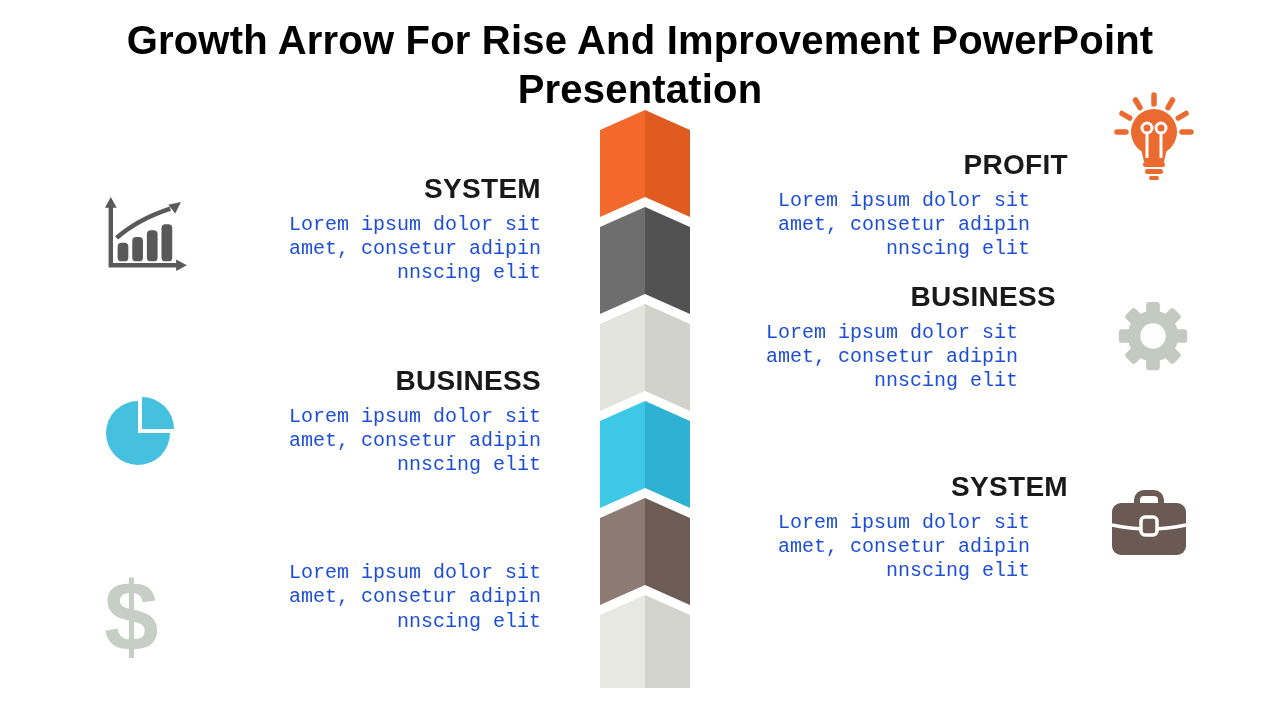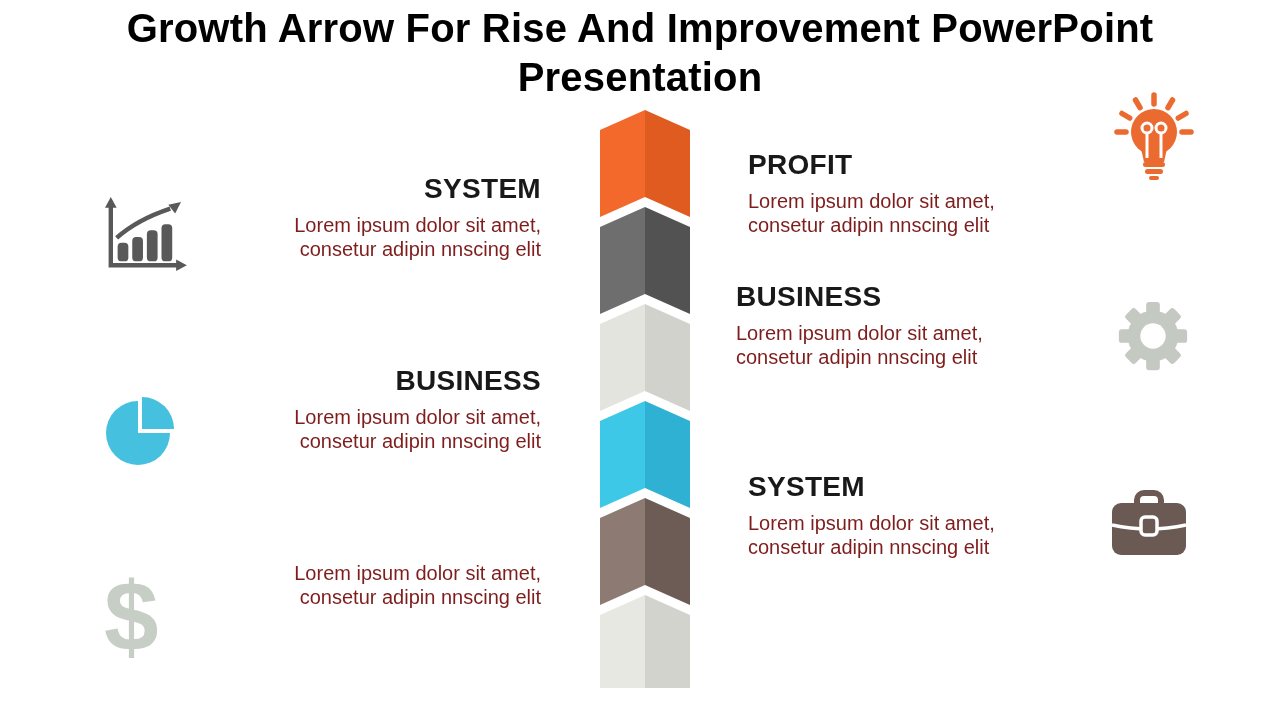--- a/index.html
+++ b/index.html
@@ -10,33 +10,34 @@
   .slide{position:absolute;inset:0;}
 
   
   .title{
     position:absolute;top:4px;left:0;width:100%;text-align:center;
   }
   .title-inner{
     display:inline-block;max-width:1120px;
     font-size:40px;font-weight:700;color:#000;line-height:1.23;
     letter-spacing:0.2px;
+    margin-top:12px;
   }
 
   
   .item{position:absolute;width:320px;}
   .item .label{
     font-size:28px;font-weight:700;color:#191919;line-height:1.2;letter-spacing:0.3px;
   }
   .item .desc{
-    font-size:20px;color:#7f1d1d;line-height:1.22;margin-top:7px;max-width:282px;
+    font-size:20px;color:#1d4ed8;line-height:1.22;margin-top:7px;max-width:282px;font-family:Liberation Mono, monospace;
   }
   .item.left{text-align:right;}
   .item.left .desc{margin-left:auto;}
-  .item.right{text-align:left;}
+  .item.right{text-align:right;}
 
   .item-growth   {top:172px; left:221px;}  
   .item-structure{top:364px; left:221px;}
   .item-education{top:554px; left:221px;}
   .item-profit   {top:148px; left:748px;}
   .item-business {top:280px; left:736px;}
   .item-system   {top:470px; left:748px;}
 
   
   .arrow{position:absolute;left:600px;top:110px;width:90px;height:578px;}

